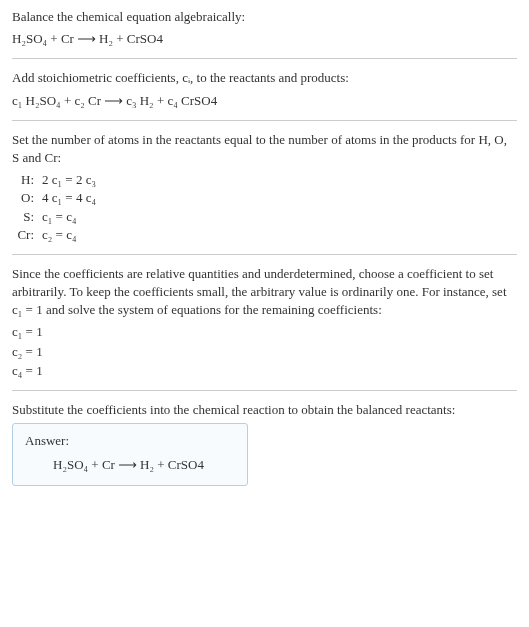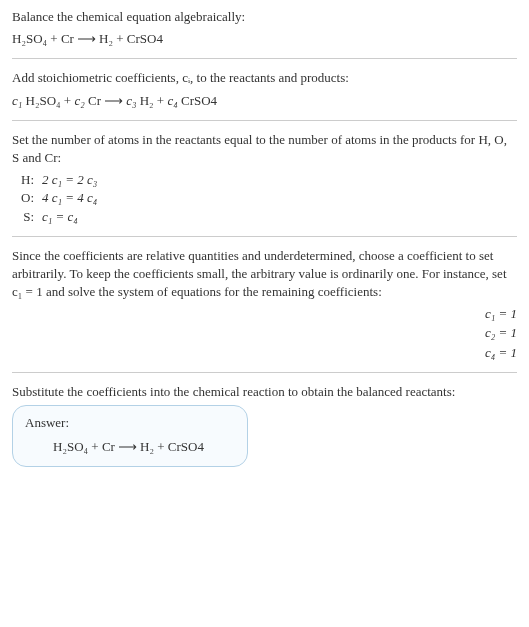--- a/index.html
+++ b/index.html
@@ -15,46 +15,44 @@
     }
     .section {
       margin-bottom: 4px;
     }
     hr {
       border: none;
       border-top: 1px solid #cccccc;
       margin: 10px 0;
     }
     .ital {
-      font-style: italic;
     }
     .eq-table {
       display: table;
       margin-top: 2px;
     }
     .eq-row {
       display: table-row;
     }
     .eq-cell-label {
       display: table-cell;
       text-align: right;
       padding-right: 8px;
       min-width: 22px;
     }
     .eq-cell-val {
       display: table-cell;
       margin-top: 47px;
     }
     .coeff-list div {
       margin-bottom: 1px;
-      text-align: right;
     }
     .answer-box {
       border: 1px solid #b3d1e6;
-      border-radius: 14px;
+      border-radius: 3px;
       background: #f7fbfe;
       display: inline-block;
       padding: 8px 12px 10px 12px;
       min-width: 210px;
     }
     .answer-box .ans-label {
       margin-bottom: 6px;
     }
     .answer-box .ans-body {
       padding-left: 28px;
@@ -92,20 +90,24 @@
     <div class="eq-cell-val ital">2 c₁ = 2 c₃</div>
   </div>
   <div class="eq-row">
     <div class="eq-cell-label">O:</div>
     <div class="eq-cell-val ital">4 c₁ = 4 c₄</div>
   </div>
   <div class="eq-row">
     <div class="eq-cell-label">S:</div>
     <div class="eq-cell-val ital">c₁ = c₄</div>
   </div>
+  <div class="eq-row">
+    <div class="eq-cell-label">Cr:</div>
+    <div class="eq-cell-val ital">c₂ = c₄</div>
+  </div>
 </div>
 
 <hr>
 
 <div class="section">
   <span>Since the coefficients are relative quantities and underdetermined, choose a coefficient to set arbitrarily. To keep the coefficients small, the arbitrary value is ordinarily one. For instance, set c₁ = 1 and solve the system of equations for the remaining coefficients:</span>
 </div>
 <div class="coeff-list ital">
   <div>c₁ = 1</div>
   <div>c₂ = 1</div>

